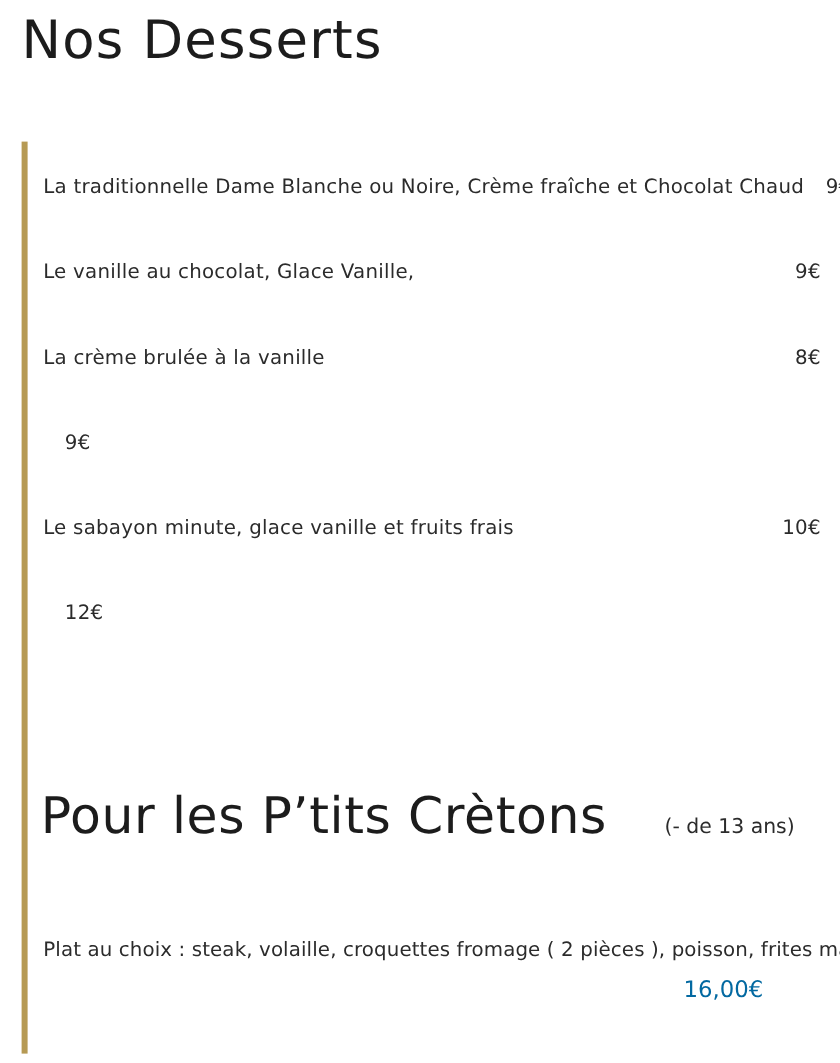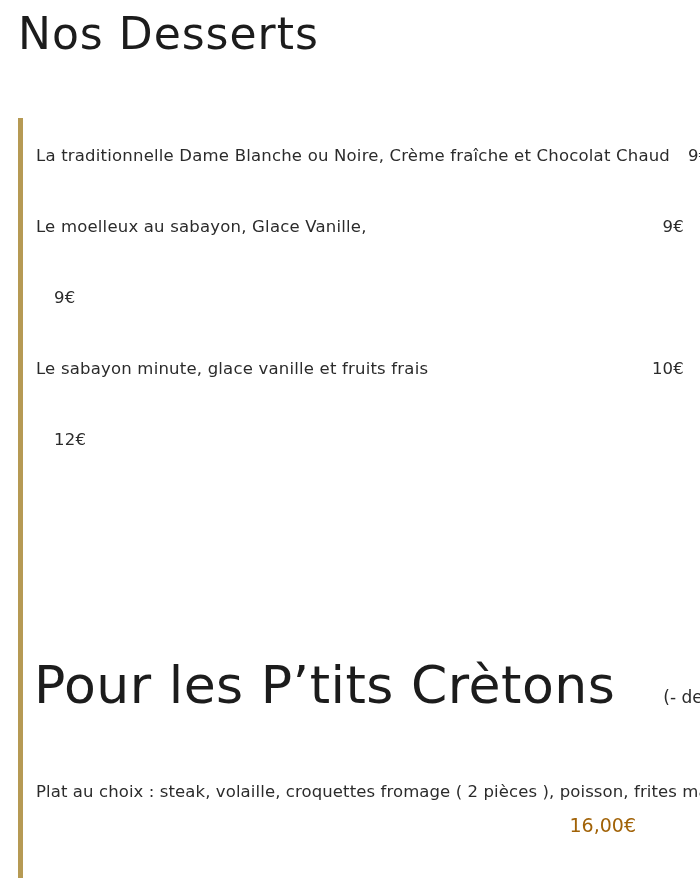--- a/index.html
+++ b/index.html
@@ -75,21 +75,21 @@
 
   
   .kids-heading {
     position: absolute;
     left: 34px;
     top: 655px;
     display: flex;
     align-items: baseline;
   }
   .kids-title {
-    font-size: 52px;
+    font-size: 42px;
     letter-spacing: 0.5px;
     color: #1c1c1c;
     white-space: nowrap;
   }
   .kids-sub {
     font-size: 17px;
     color: #2b2b2b;
     margin-left: 48px;
     white-space: nowrap;
   }
@@ -103,45 +103,49 @@
     font-size: 16.5px;
     letter-spacing: 0.1px;
     color: #2b2b2b;
     white-space: nowrap;
   }
   .kids-price {
     position: absolute;
     right: 16px;
     top: 814px;
     font-size: 19px;
-    color: #a16207;
+    color: #0369a1;
     white-space: nowrap;
   }
 </style>
 </head>
 <body>
 
 <div class="page">
 
   <div class="title-desserts">Nos Desserts</div>
 
   <div class="gold-rule"></div>
 
   <div class="menu-list">
 
     <div class="menu-row">
       <span class="item-name">La traditionnelle Dame Blanche ou Noire, Crème fraîche et Chocolat Chaud</span>
       <span class="item-price">9€</span>
     </div>
 
     <div class="menu-row">
-      <span class="item-name">Le moelleux au sabayon, Glace Vanille,</span>
+      <span class="item-name">Le vanille au chocolat, Glace Vanille,</span>
       <span class="item-price">9€</span>
     </div>
 
+    <div class="menu-row">
+      <span class="item-name">La crème brulée à la vanille</span>
+      <span class="item-price">8€</span>
+    </div>
 
     <div class="menu-row">
       <span class="item-price">9€</span>
     </div>
 
     <div class="menu-row">
       <span class="item-name">Le sabayon minute, glace vanille et fruits frais</span>
       <span class="item-price">10€</span>
     </div>
 

